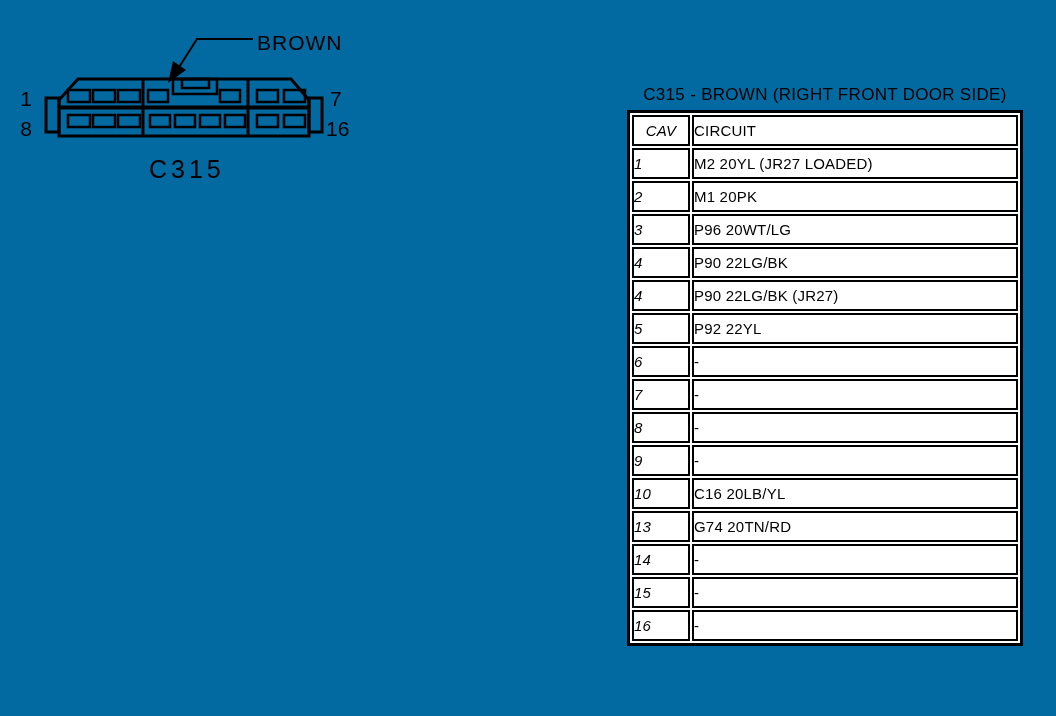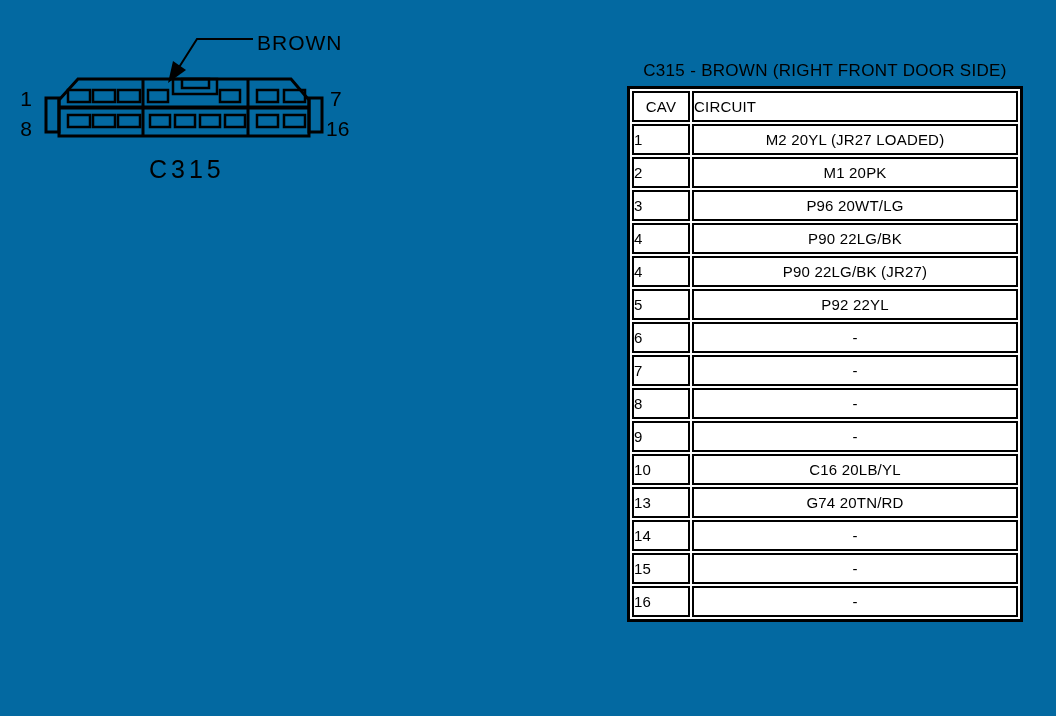--- a/index.html
+++ b/index.html
@@ -8,37 +8,37 @@
     font-family:"Liberation Sans",sans-serif;
     -webkit-font-smoothing:antialiased;
   }
   .page{position:relative;width:1056px;height:716px;background:#0369a1;overflow:hidden;}
 
   
   svg.connector{position:absolute;left:0;top:0;}
   svg.connector text{fill:#000000;font-family:"Liberation Sans",sans-serif;}
 
   
-  .table-block{position:absolute;left:627px;top:60px;width:396px;}
+  .table-block{position:absolute;left:627px;top:84px;width:396px;}
   .table-title{
     text-align:center;font-size:17px;line-height:22px;letter-spacing:.3px;
     margin:0 0 4px 0;white-space:nowrap;
   }
   table.pinout{
     border-collapse:separate;border-spacing:2px;border:3px solid #000;
     width:396px;table-layout:fixed;background:#fff;
   }
   table.pinout th, table.pinout td{
     border:2px solid #000;height:27px;padding:0;
     font-size:15px;font-weight:normal;letter-spacing:.2px;
     white-space:nowrap;overflow:hidden;vertical-align:middle;
   }
-  th.cav, td.cav{}
+  th.cav, td.cav{font-style:italic;}
   th.circuit{text-align:left;}
-  td.circuit{text-align:center;padding-left:9px;}
+  td.circuit{text-align:left;padding-left:9px;}
 </style>
 </head>
 <body>
 
 <div class="page">
 
   <svg class="connector" width="370" height="200" viewBox="0 0 370 200">
     <g stroke="#000000" fill="none">
 
       <g>

